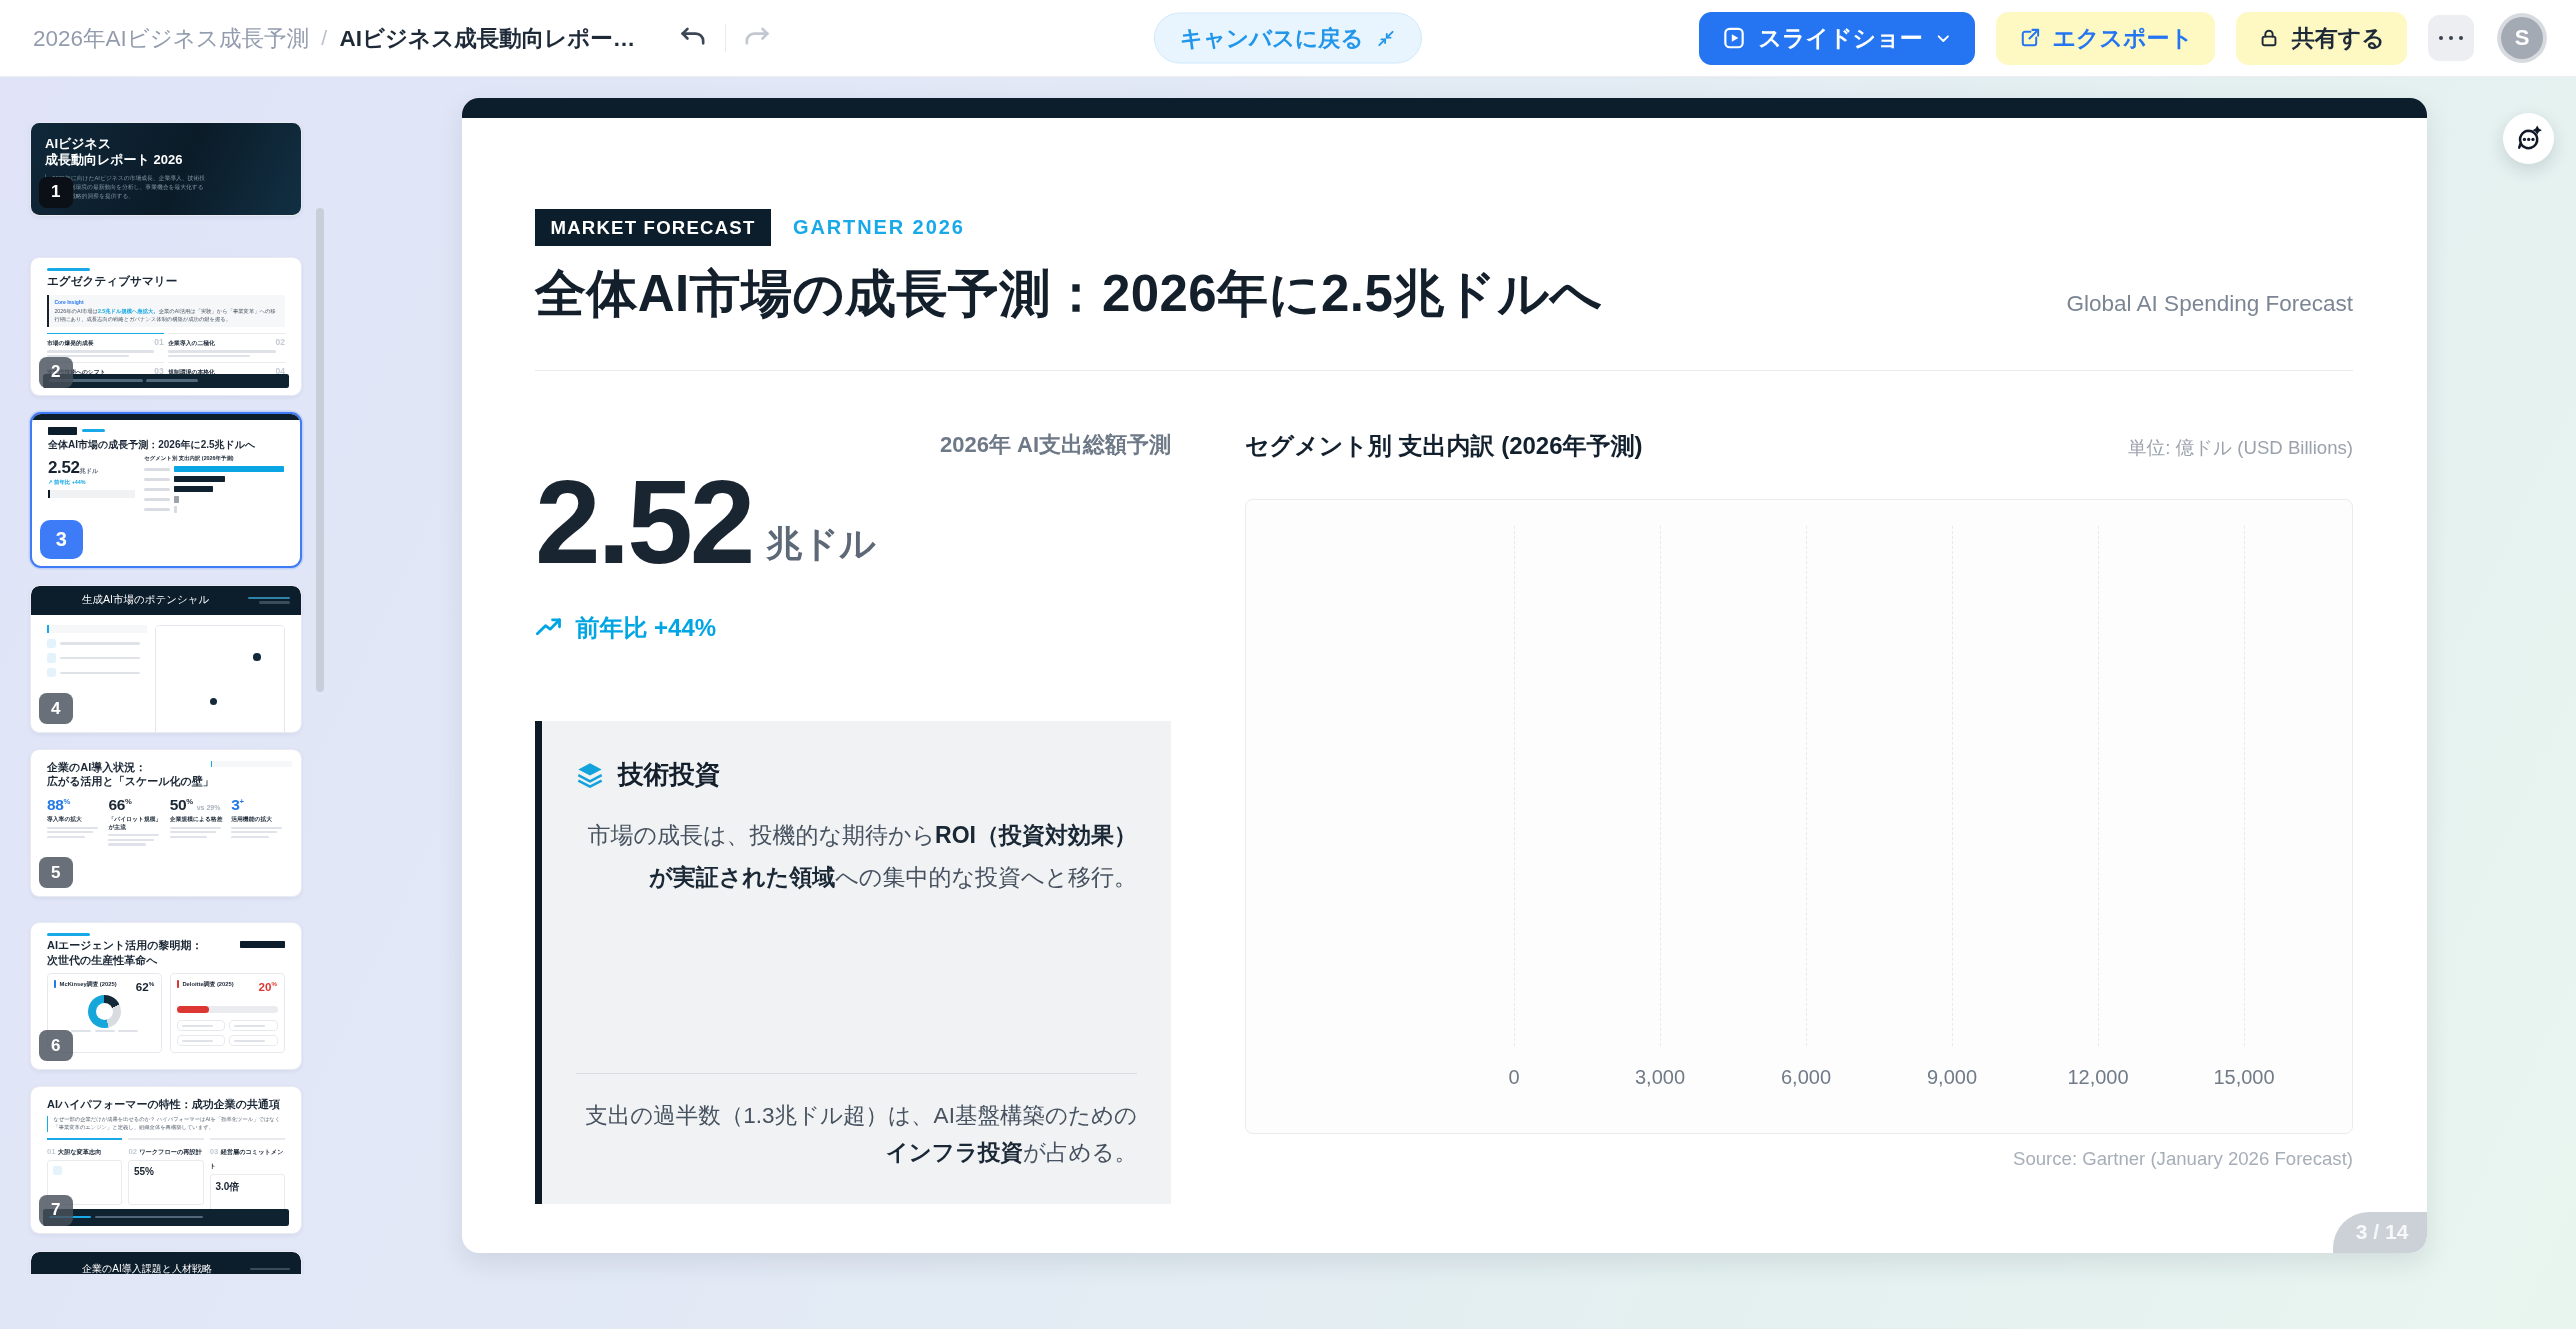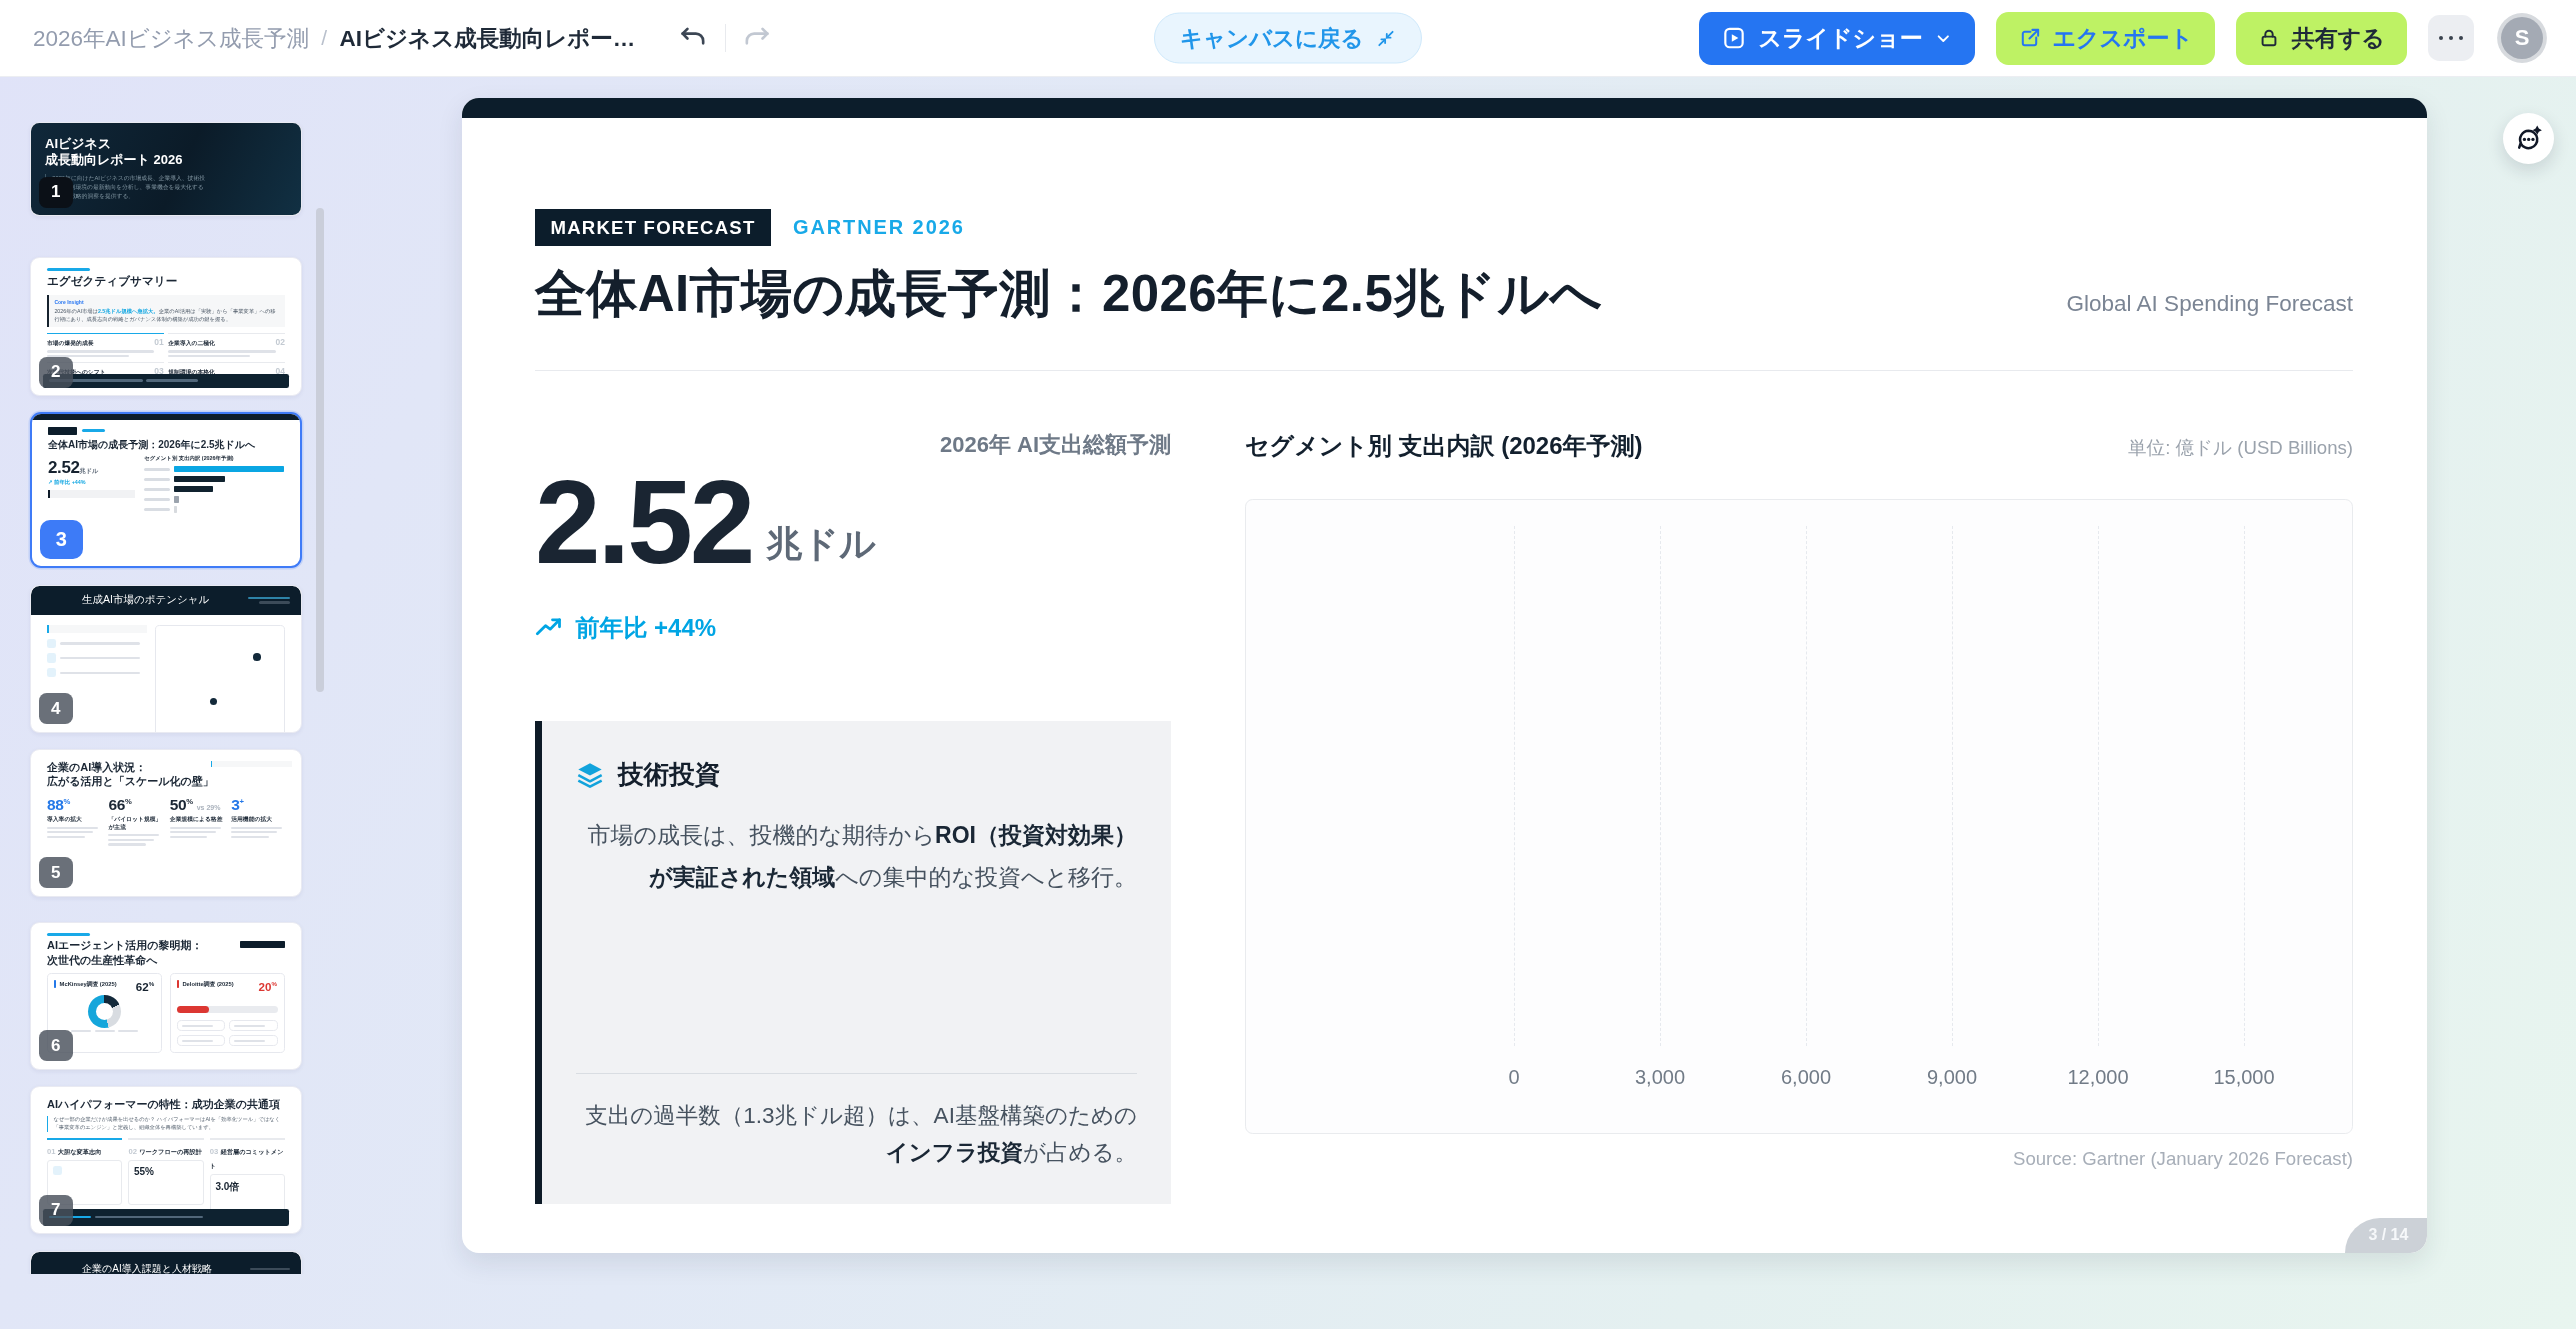--- a/index.html
+++ b/index.html
@@ -18,21 +18,21 @@
   .bc-root{color:#939cae;font-weight:500;}
   .bc-sep{color:#b9c0cc;font-size:21px;}
   .bc-current{color:#1f2a38;font-weight:700;}
   .history{display:flex;align-items:center;margin-left:37px;}
   .icon-btn{width:43px;height:43px;display:flex;align-items:center;justify-content:center;border-radius:7.7px;}
   .divider-v{width:1.5px;height:28px;background:#e8eaee;margin:0 9.3px;}
   .canvas-pill{position:absolute;left:50%;top:50%;transform:translate(-50%,-50%);display:flex;align-items:center;gap:12.4px;background:#e9f5fe;border:1.5px solid #cfe9fb;border-radius:774px;height:51px;padding:0 25px;color:#2196ea;font-size:22.5px;font-weight:600;white-space:nowrap;}
   .topbar-right{margin-left:auto;display:flex;align-items:center;gap:21px;}
   .btn{display:flex;align-items:center;gap:11.6px;height:53px;border-radius:12.4px;padding:0 22px;font-size:23px;font-weight:700;white-space:nowrap;}
   .btn-primary{background:#2575f2;color:#fff;}
-  .btn-light{background:#bef264;}
+  .btn-light{background:#fef9c3;}
   .btn-export{color:#2575f2;}
   .btn-share{color:#1f2a38;}
   .btn-more{width:46px;height:46px;border-radius:11.6px;background:#eceef2;display:flex;align-items:center;justify-content:center;gap:5.4px;}
   .dot{width:4.6px;height:4.6px;border-radius:50%;background:#3a424e;}
   .avatar{width:42px;height:42px;border-radius:50%;background:#a4aab4;color:#fff;display:flex;align-items:center;justify-content:center;font-size:22px;font-weight:700;box-shadow:0 0 0 3.9px #d7dade;margin-left:6.2px;}
 
   
   .chat-fab{position:absolute;top:113px;right:22.5px;width:51px;height:51px;border-radius:50%;background:#fff;box-shadow:0 6.2px 17px rgba(20,30,50,.14);display:flex;align-items:center;justify-content:center;z-index:15;}
 
   
@@ -141,21 +141,21 @@
   .chart-head{display:flex;align-items:baseline;justify-content:space-between;}
   .chart-title{font-size:24px;font-weight:800;color:#13202e;}
   .chart-unit{font-size:18.6px;color:#9aa2ac;}
   .chart-card{margin-top:37px;background:#fdfdfe;border:1.5px solid #e9ebee;border-radius:7.7px;height:635px;position:relative;padding:23px 9.3px 0 0;}
   .chart-rows{position:relative;margin-left:268px;height:523px;}
   .gridline{position:absolute;top:3.1px;bottom:0;width:0;border-left:1.5px dashed #e6e9ee;}
   .axis{position:relative;margin-left:268px;height:62px;}
   .tick{position:absolute;top:20px;transform:translateX(-50%);font-size:20px;color:#717b87;}
   .chart-source{margin-top:14px;text-align:right;font-size:18.6px;color:#a7aeb8;}
 
-  .page-ind{position:absolute;right:0;bottom:0;background:#ccd1d7;color:#f6f8fa;font-size:16px;font-weight:600;padding:7.7px 18.6px 9.3px 23px;border-radius:36px 0 17px 0;z-index:6;}
+  .page-ind{position:absolute;right:0;bottom:0;background:#ccd1d7;color:#f6f8fa;font-size:21px;font-weight:600;padding:7.7px 18.6px 9.3px 23px;border-radius:36px 0 17px 0;z-index:6;}
 </style>
 </head>
 <body>
 
 <div class="topbar">
   <div class="breadcrumb">
     <span class="bc-root">2026年AIビジネス成長予測</span>
     <span class="bc-sep">/</span>
     <span class="bc-current">AIビジネス成長動向レポー…</span>
   </div>

